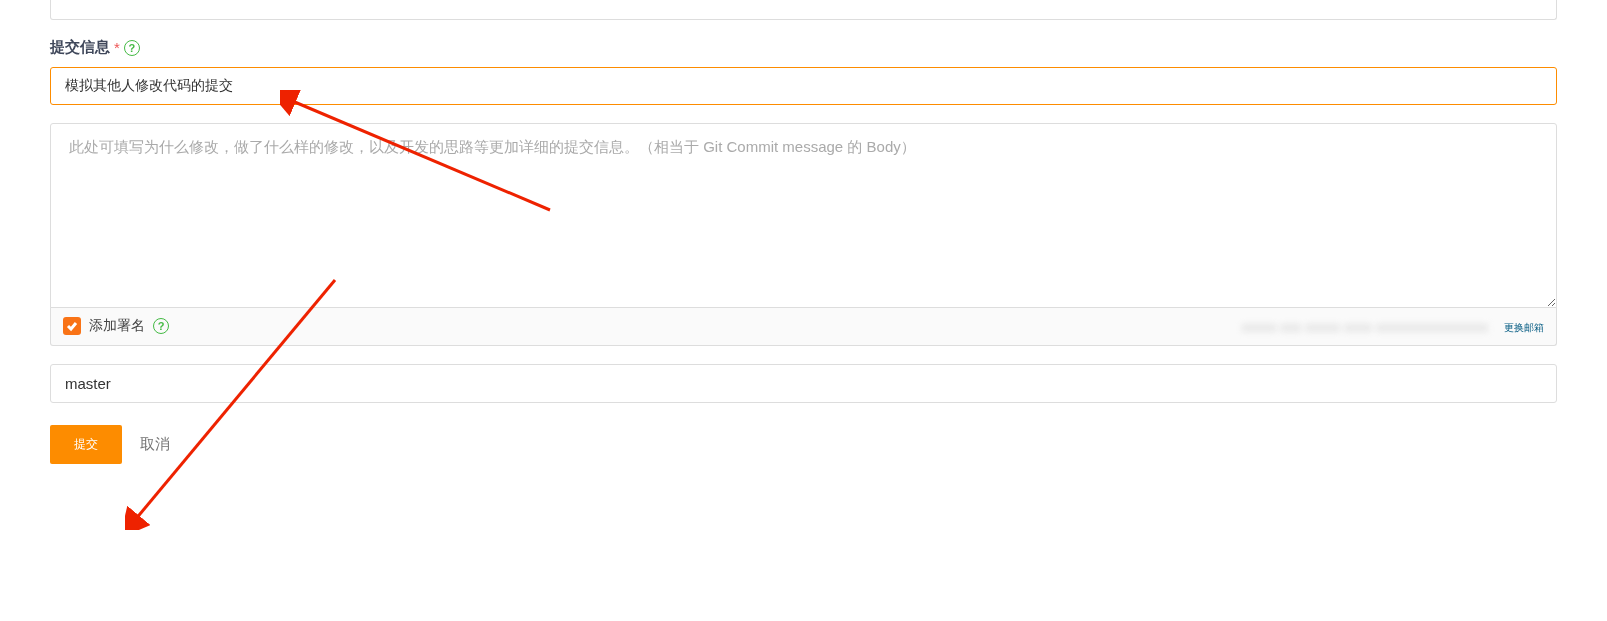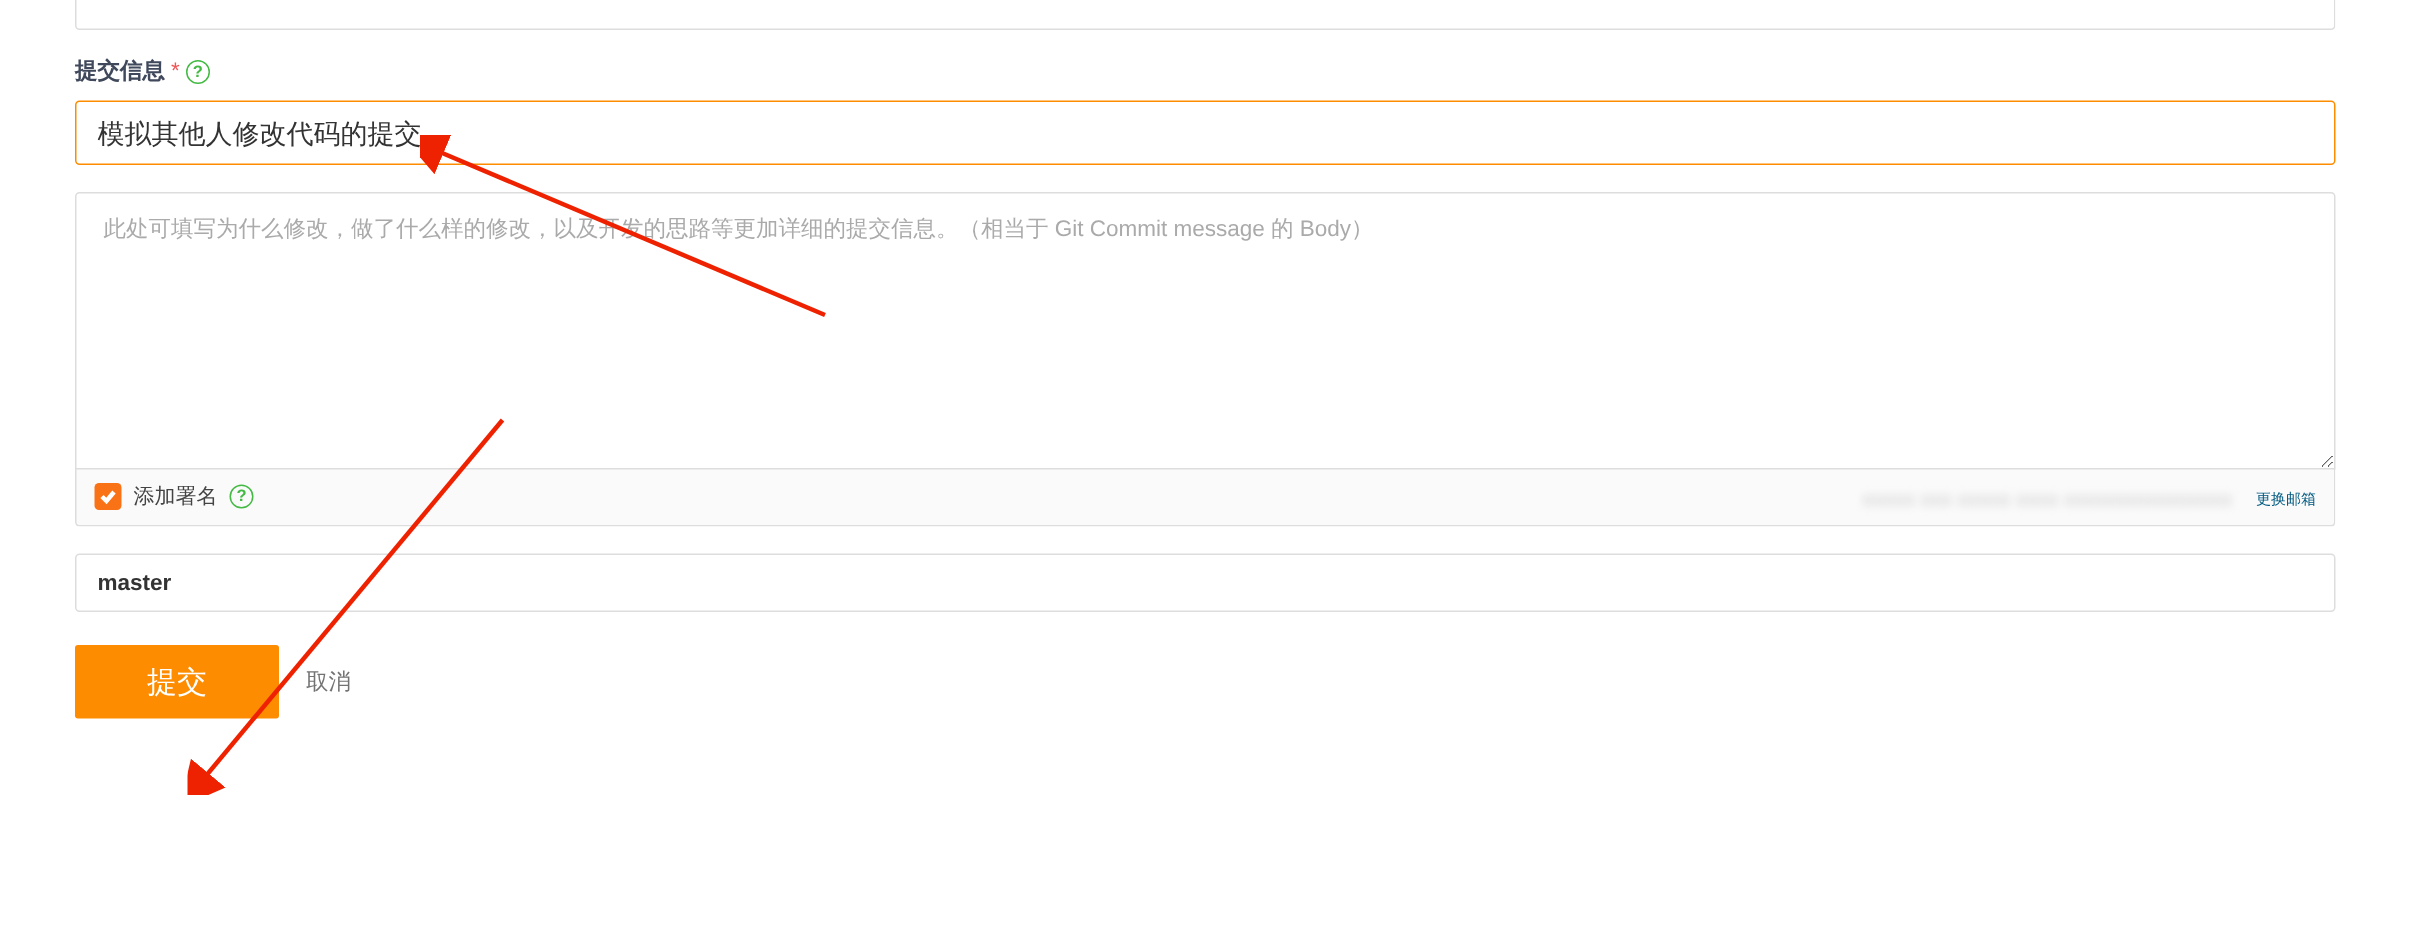--- a/index.html
+++ b/index.html
@@ -52,21 +52,21 @@
       color: #44ba44;
       font-size: 11px;
       font-weight: bold;
       cursor: pointer;
     }
     .text-input {
       width: 100%;
       padding: 10px 14px;
       border: 1px solid #fd8c00;
       border-radius: 3px;
-      font-size: 18px;
+      font-size: 14px;
       color: #333;
       outline: none;
       background: #fff;
     }
     .textarea-input {
       width: 100%;
       padding: 14px 18px;
       border: 1px solid #ddd;
       border-radius: 3px 3px 0 0;
       font-size: 15px;
@@ -134,34 +134,33 @@
     }
     .branch-input {
       width: 100%;
       padding: 10px 14px;
       border: 1px solid #ddd;
       border-radius: 3px;
       font-size: 15px;
       color: #333;
       outline: none;
       background: #fff;
-      font-weight: bold;
     }
     .button-row {
       display: flex;
       align-items: center;
       gap: 18px;
       margin-top: 22px;
     }
     .submit-btn {
       background: #fd8c00;
       color: #fff;
       border: none;
-      padding: 11px 48px;
-      font-size: 20px;
+      padding: 11px 24px;
+      font-size: 12px;
       border-radius: 2px;
       cursor: pointer;
     }
     .cancel-link {
       color: #737373;
       font-size: 15px;
       cursor: pointer;
       text-decoration: none;
     }
     

